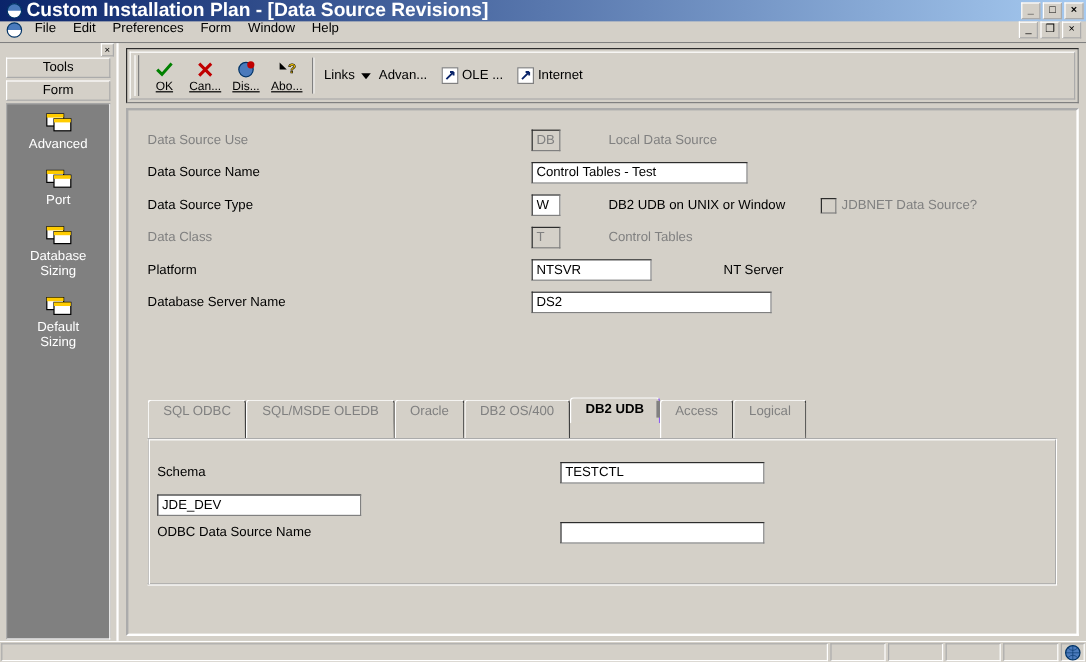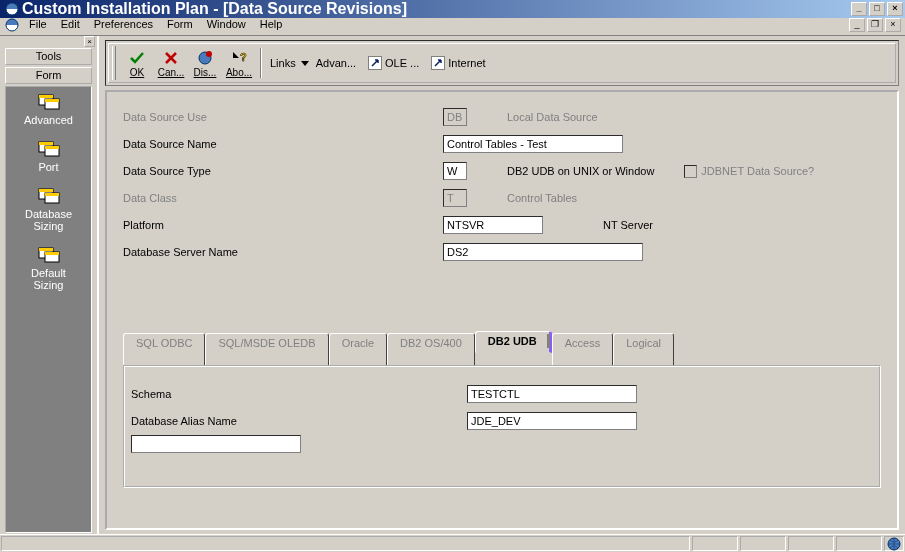--- a/index.html
+++ b/index.html
@@ -55,21 +55,21 @@
   .form-row input[type=text] { height: 18px; border: 1px inset #808080; padding: 0 3px; background: #fff; font-size: 11px; }
   .form-row .readonly { height: 18px; border: 1px inset #808080; padding: 0 3px; background: #d4d0c8; color: #808080; display: inline-flex; align-items: center; }
   .form-row .descr { margin-left: 16px; }
   .form-row .descr.disabled { color: #808080; }
   .chkwrap { margin-left: 30px; color: #808080; display:flex; align-items:center; gap:4px;}
   .chkwrap .chk { width:13px; height:13px; border:1px inset #808080; background:#d4d0c8;}
 
   
   .tabstrip { display: flex; margin-top: 20px; }
   .tab { height: 32px; padding: 0 12px; border: 1px solid #fff; border-bottom: none; border-right-color:#404040; border-top-color:#fff; border-left-color:#fff; background: #d4d0c8; color: #808080; line-height: 19px; cursor: pointer; margin-right: 0; border-radius: 3px 3px 0 0;}
-  .tab.active { color: #000; font-weight: bold; background: #d4d0c8; position: relative; z-index: 2; border-bottom: 1px solid #d4d0c8; height: 22px; margin-top:-2px; border-right: 3px solid #8b5cf6; }
+  .tab.active { color: #000; font-weight: bold; background: #d4d0c8; position: relative; z-index: 2; border-bottom: 1px solid #d4d0c8; height: 22px; margin-top:-2px; border-right: 1px solid #8b5cf6; }
   .tab.active::after{content:""; position:absolute; right:-1px; top:2px; width:3px; height:14px; background:#808080;}
   .tabpanel { border: 2px groove #fff; background: #d4d0c8; padding: 16px 6px; height: 123px; }
 
   
   .statusbar { height: 18px; background: #d4d0c8; border-top: 1px solid #fff; display: flex; }
   .status-cell { border: 1px inset #fff; margin: 1px; flex: 0 0 auto; }
   .status-cell.main { flex: 1; }
   .status-cell.small { width: 46px; }
   .status-cell.globe { width: 20px; display:flex; align-items:center; justify-content:center;}
 </style>
@@ -269,24 +269,24 @@
         <div class="tab active">DB2 UDB</div>
         <div class="tab">Access</div>
         <div class="tab">Logical</div>
       </div>
       <div class="tabpanel">
         <div class="form-row">
           <div class="label" style="width:336px">Schema</div>
           <input type="text" style="width: 170px;" value="TESTCTL">
         </div>
         <div class="form-row" style="margin-bottom:1px">
-          <div class="label" style="width:336px">Database Alias Name</div>
           <input type="text" style="width: 170px;" value="JDE_DEV">
         </div>
         <div class="form-row">
+          <div class="label" style="width:336px">ODBC Data Source Name</div>
           <input type="text" style="width: 170px;" value="">
         </div>
       </div>
 
     </div>
   </div>
 </div>
 
 <div class="statusbar">
   <div class="status-cell main"></div>

